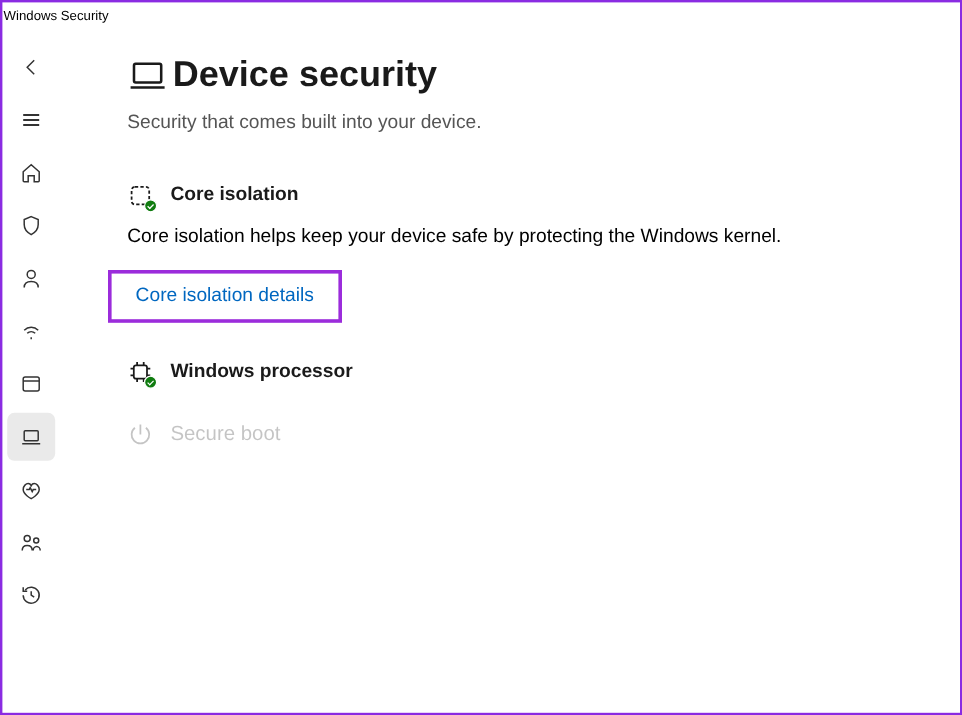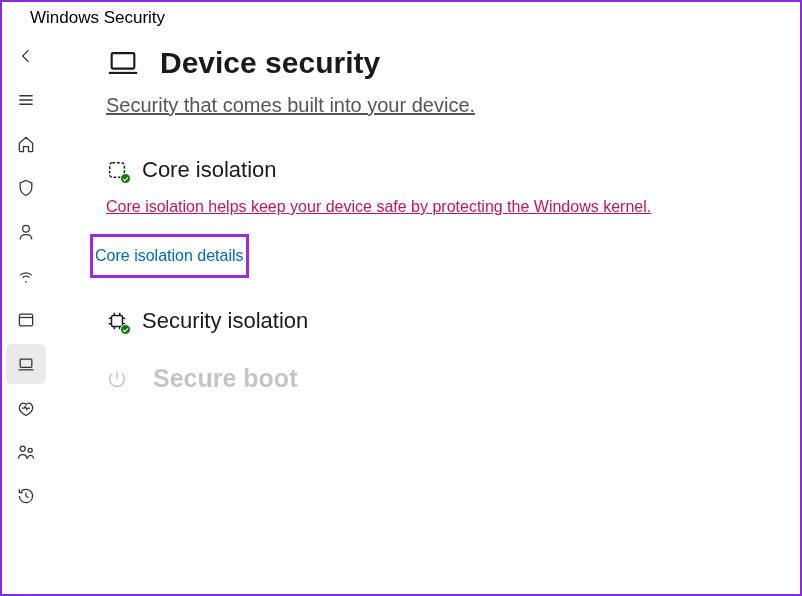--- a/index.html
+++ b/index.html
@@ -7,22 +7,22 @@
     font-family: "Segoe UI", -apple-system, sans-serif;
     background: #fff;
     color: #1a1a1a;
     width: 802px;
     height: 596px;
     overflow: hidden;
     border: 2px solid #8a2be2;
   }
   .titlebar {
     height: 30px;
-    padding: 6px 28px;
-    font-size: 17px;
+    padding: 6px 1px;
+    font-size: 11px;
     color: #000;
   }
   .shell {
     display: flex;
     height: calc(100% - 30px);
   }
   .nav {
     width: 48px;
     display: flex;
     flex-direction: column;
@@ -46,33 +46,32 @@
   .nav-item svg { width: 20px; height: 20px; stroke: currentColor; fill: none; stroke-width: 1.5; }
   .hamburger svg { stroke-width: 1.8; }
   .main {
     flex: 1;
     padding: 14px 40px 0 56px;
     overflow: hidden;
   }
   .page-head {
     display: flex;
     align-items: center;
-    gap: 20px;
+    gap: 4px;
     margin-bottom: 14px;
   }
   .page-head svg { width: 34px; height: 34px; stroke: #1a1a1a; fill: none; stroke-width: 1.5; }
   .page-title {
     font-size: 30px;
     font-weight: 600;
   }
   .page-sub {
-    font-size: 20px;
+    font-size: 16px;
     color: #555;
     margin-bottom: 40px;
-    text-decoration: underline;
   }
   .section {
     margin-bottom: 30px;
   }
   .sec-head {
     display: flex;
     align-items: center;
     gap: 14px;
     margin-bottom: 12px;
   }
@@ -95,56 +94,54 @@
   .badge::after {
     content: "";
     position: absolute;
     left: 2px; top: 3px;
     width: 4px; height: 2px;
     border-left: 1.5px solid #fff;
     border-bottom: 1.5px solid #fff;
     transform: rotate(-45deg);
   }
   .sec-title {
-    font-size: 22px;
-    font-weight: 400;
+    font-size: 16px;
+    font-weight: 700;
   }
   .sec-desc {
     font-size: 16px;
-    color: #be185d;
+    color: #000000;
     line-height: 1.45;
     margin-bottom: 12px;
     max-width: 560px;
-    text-decoration: underline;
   }
   .link {
     font-size: 16px;
     color: #0067c0;
     cursor: pointer;
     display: inline-block;
   }
   .highlight-box {
     border: 3px solid #9b2cdb;
-    padding: 10px 2px;
+    padding: 10px 20px;
     display: inline-block;
     margin-left: -16px;
     margin-top: 4px;
   }
   .peek {
     margin-top: 28px;
     display: flex;
     align-items: center;
     gap: 14px;
   }
   .peek .ic { width: 22px; height: 22px; }
   .peek-title {
-    font-size: 25px;
-    font-weight: 700;
+    font-size: 17px;
+    font-weight: 400;
     opacity: 0.25;
-    margin-left: 11px;
   }
 </style>
 </head>
 <body>
 
 <div class="titlebar">Windows Security</div>
 
 <div class="shell">
   <div class="nav">
 
@@ -253,21 +250,21 @@
 
     <div class="section">
       <div class="sec-head">
         <div class="ic">
           <svg viewBox="0 0 24 24" fill="none" stroke="#1a1a1a" stroke-width="1.6">
               <rect x="6" y="6" width="12" height="12" rx="2"></rect>
               <path d="M9 3v3M15 3v3M9 18v3M15 18v3M3 9h3M3 15h3M18 9h3M18 15h3"></path>
             </svg>
           <div class="badge"></div>
         </div>
-        <div class="sec-title">Security isolation</div>
+        <div class="sec-title">Windows processor</div>
       </div>
     </div>
 
     <div class="peek">
       <div class="ic" style="opacity:.25">
         <svg viewBox="0 0 24 24" fill="none" stroke="#1a1a1a" stroke-width="1.6">
             <path d="M12 3v9M7 6a8 8 0 1 0 10 0"></path>
           </svg>
       </div>
       <div class="peek-title">Secure boot</div>

